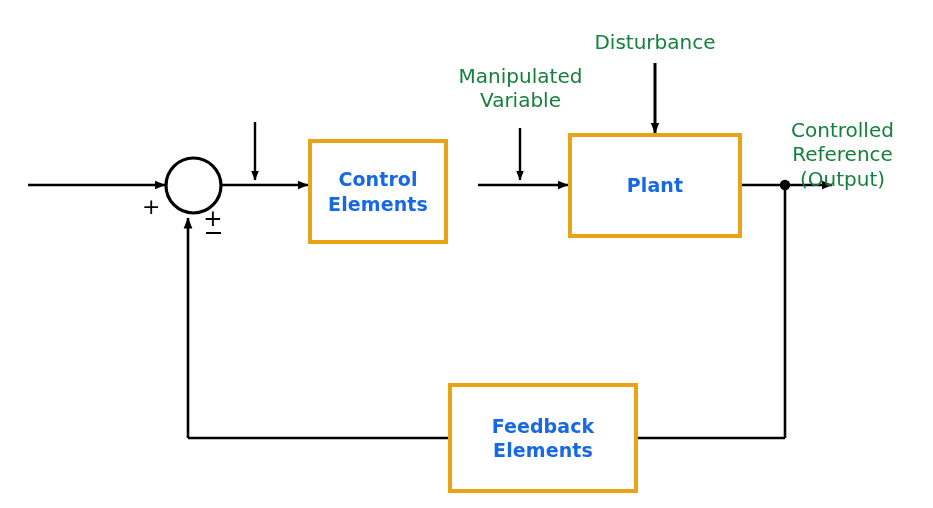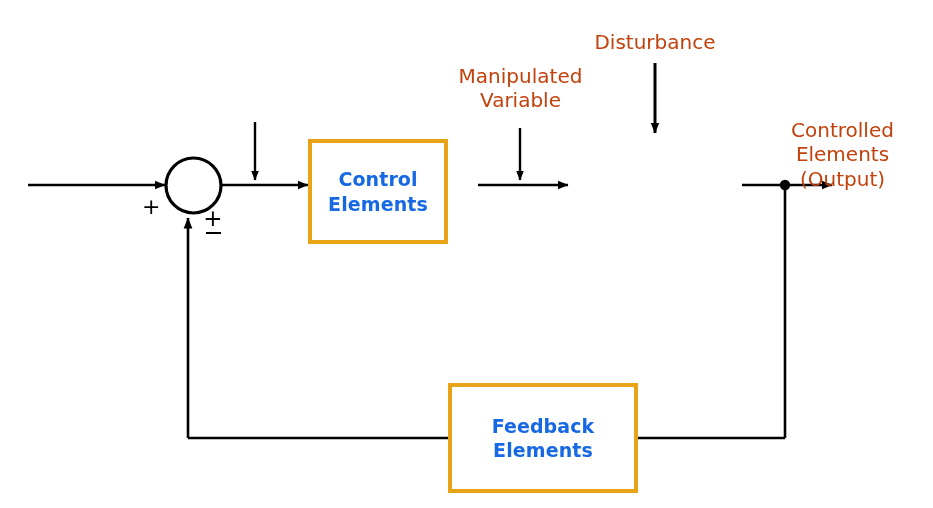--- a/index.html
+++ b/index.html
@@ -36,21 +36,21 @@
   .blocklabel {
     color: #1668e3;
     font-weight: bold;
     font-size: 19px;
     line-height: 1.28;
     letter-spacing: 0.1px;
     white-space: pre-line;
   }
   .annot {
     position: absolute;
-    color: #c2410c;
+    color: #15803d;
     font-size: 20px;
     line-height: 1.22;
     text-align: center;
     white-space: pre-line;
     z-index: 4;
   }
   .annot.left-ref { text-align: center; }
   .sign {
     position: absolute;
     color: #000000;
@@ -109,35 +109,38 @@
     <line x1="448" y1="438" x2="188" y2="438" stroke="#000000" stroke-width="2.6"></line>
 
     <line x1="188" y1="438" x2="188" y2="218" stroke="#000000" stroke-width="2.6" marker-end="url(#arrowR)"></line>
   </svg>
 
   <div class="blockbox" style="left:308px; top:139px; width:140px; height:105px;">
     <span class="blocklabel">Control
 Elements</span>
   </div>
 
+  <div class="blockbox" style="left:568px; top:133px; width:174px; height:105px;">
+    <span class="blocklabel">Plant</span>
+  </div>
 
   <div class="blockbox" style="left:448px; top:383px; width:190px; height:110px;">
     <span class="blocklabel">Feedback
 Elements</span>
   </div>
 
 
 
   <div class="annot" style="left:448px; top:64px; width:145px;">Manipulated
 Variable</div>
 
   <div class="annot" style="left:575px; top:30px; width:160px;">Disturbance</div>
 
   <div class="annot" style="left:752px; top:118px; width:181px;">Controlled
-Elements (Output)</div>
+Reference (Output)</div>
 
 
   <div class="sign" style="left:142px; top:196px;">+</div>
 
   <div class="sign-pm" style="left:203px; top:209px; text-align:center; width:20px;">
     <div style="line-height:0.85;">+</div>
     <div style="width:15px; height:2.4px; background:#000000; margin:3px auto 0 auto;"></div>
   </div>
 
 </div>

